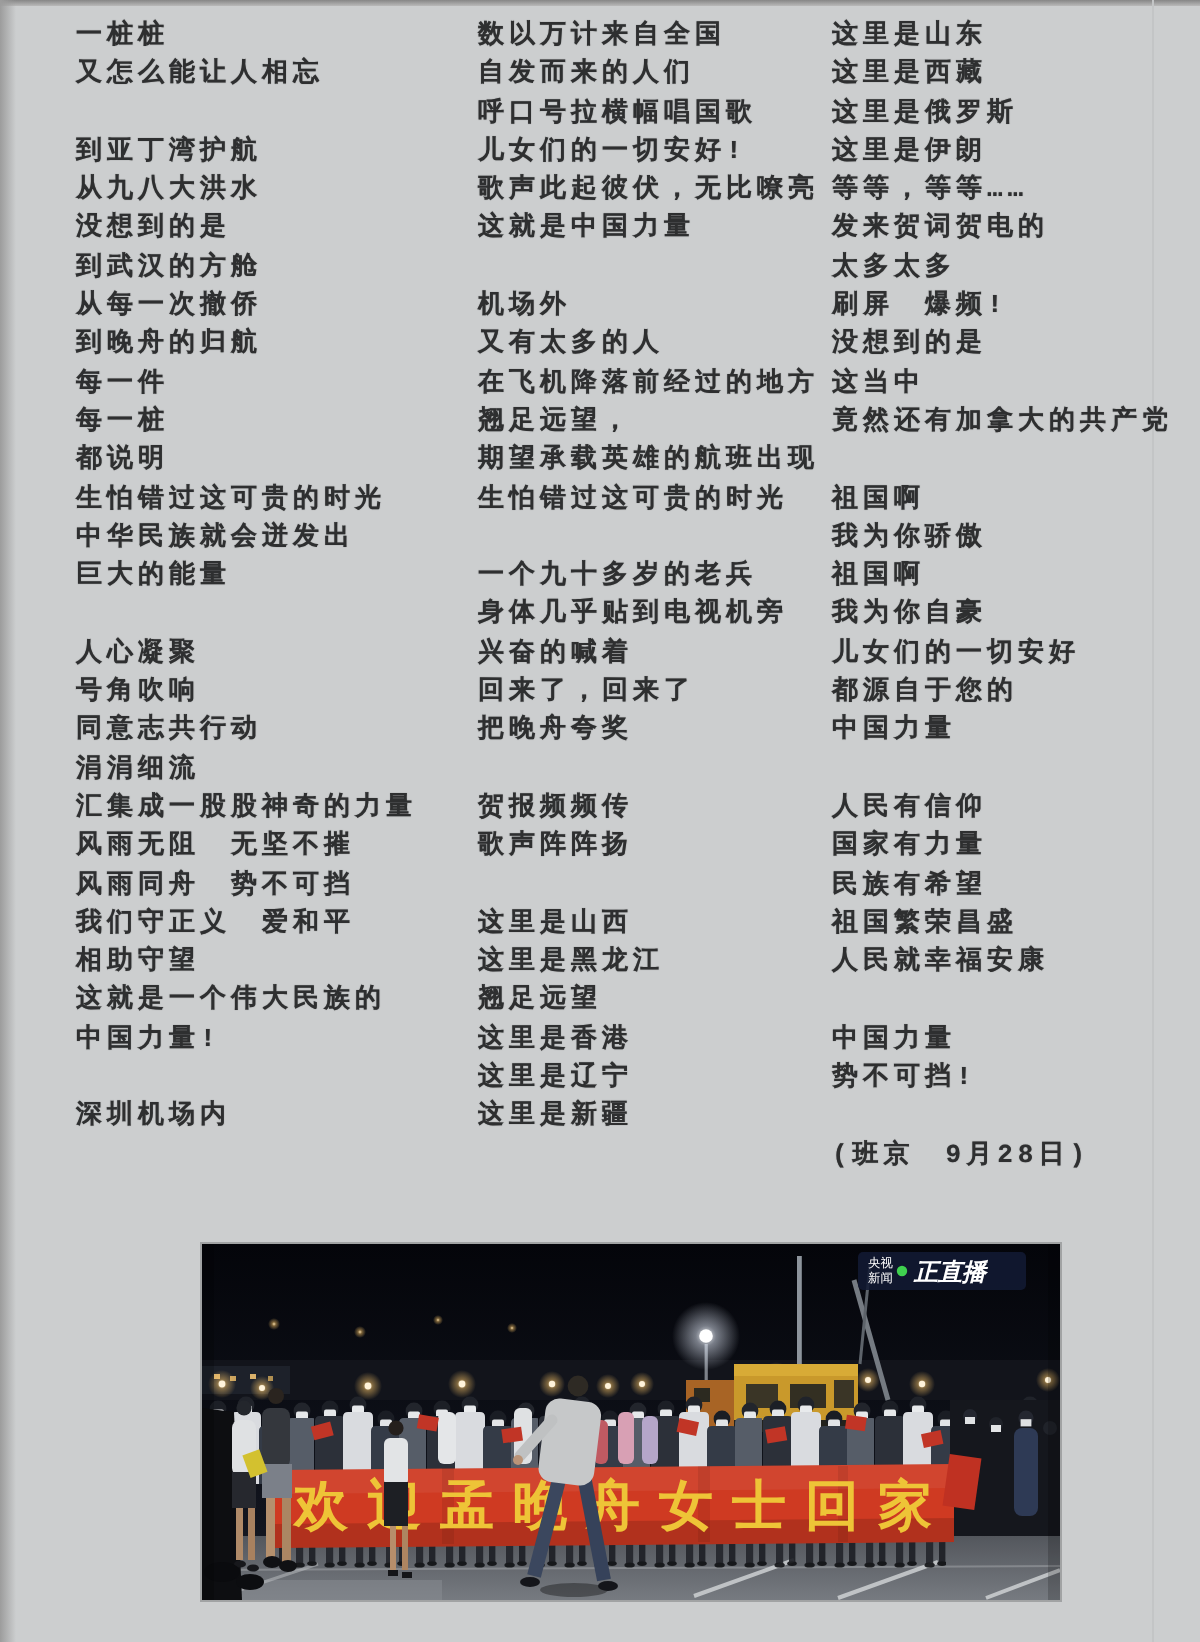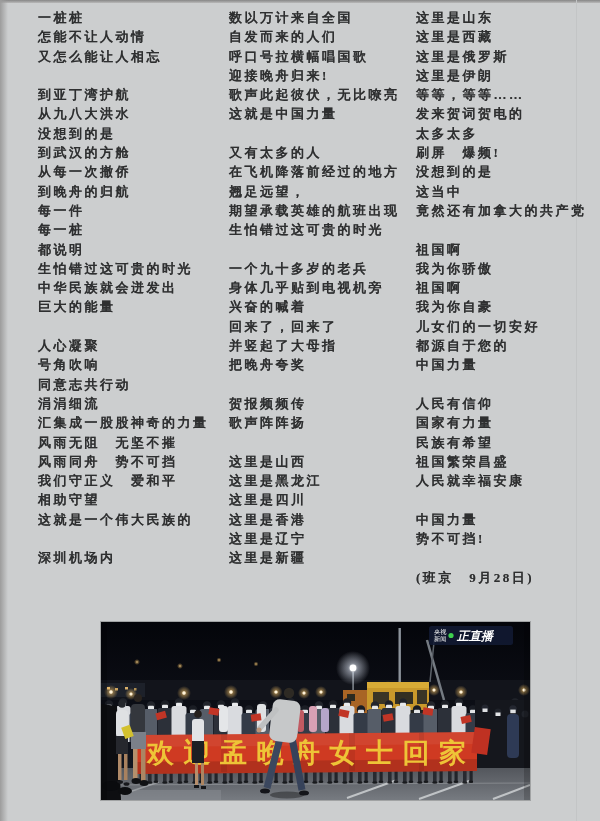--- a/index.html
+++ b/index.html
@@ -7,22 +7,22 @@
     width:600px;height:821px;position:relative;overflow:hidden;
     background:#cccecf;
     font-family:"Liberation Serif","DejaVu Serif",serif;
   }
   .top-edge{position:absolute;top:0;left:0;right:0;height:3px;
     background:linear-gradient(#868686,#b9b9b9);}
   .left-edge{position:absolute;top:0;left:0;bottom:0;width:8px;
     background:linear-gradient(90deg,#9c9c9c,rgba(204,206,207,0));}
   .scan-line{position:absolute;top:0;bottom:0;left:576px;width:1px;background:#c3c5c6;}
   .poem{position:absolute;top:8px;left:0;width:600px;}
-  .col{position:absolute;top:0;}
-  .col1{left:38px;} .col2{left:229px;} .col3{left:416px;}
+  .col{position:absolute;top:0;font-family:Liberation Mono, monospace;}
+  .col1{left:38px;} .col2{left:239px;} .col3{left:416px;}
   .line{
     height:19.3px;line-height:19.3px;font-size:13px;letter-spacing:2.5px;
     color:#2e2f30;font-weight:600;white-space:pre;
     text-shadow:0 0 .5px rgba(46,47,48,.55);
   }
   .photo-wrap{
     position:absolute;left:101px;top:622px;width:429px;height:178px;
     box-shadow:0 0 0 1px rgba(125,127,130,.55);
     background:#0a0c13;
   }
@@ -32,21 +32,20 @@
 <body>
 
 <div class="top-edge"></div>
 <div class="left-edge"></div>
 <div class="scan-line"></div>
 
 <div class="poem">
   <div class="col col1">
 
   <div class="line">一桩桩</div>
-      <div class="line">怎能不让人动情</div>
       <div class="line">又怎么能让人相忘</div>
       <div class="line"></div>
       <div class="line">到亚丁湾护航</div>
       <div class="line">从九八大洪水</div>
       <div class="line">没想到的是</div>
       <div class="line">到武汉的方舱</div>
       <div class="line">从每一次撤侨</div>
       <div class="line">到晚舟的归航</div>
       <div class="line">每一件</div>
       <div class="line">每一桩</div>
@@ -58,51 +57,52 @@
       <div class="line">人心凝聚</div>
       <div class="line">号角吹响</div>
       <div class="line">同意志共行动</div>
       <div class="line">涓涓细流</div>
       <div class="line">汇集成一股股神奇的力量</div>
       <div class="line">风雨无阻　无坚不摧</div>
       <div class="line">风雨同舟　势不可挡</div>
       <div class="line">我们守正义　爱和平</div>
       <div class="line">相助守望</div>
       <div class="line">这就是一个伟大民族的</div>
+      <div class="line">中国力量!</div>
       <div class="line"></div>
       <div class="line">深圳机场内</div>
     </div>
   <div class="col col2">
 
   <div class="line">数以万计来自全国</div>
       <div class="line">自发而来的人们</div>
       <div class="line">呼口号拉横幅唱国歌</div>
-      <div class="line">迎接晚舟归来!</div>
+      <div class="line">儿女们的一切安好!</div>
       <div class="line">歌声此起彼伏，无比嘹亮</div>
       <div class="line">这就是中国力量</div>
       <div class="line"></div>
+      <div class="line">机场外</div>
       <div class="line">又有太多的人</div>
       <div class="line">在飞机降落前经过的地方</div>
       <div class="line">翘足远望，</div>
       <div class="line">期望承载英雄的航班出现</div>
       <div class="line">生怕错过这可贵的时光</div>
       <div class="line"></div>
       <div class="line">一个九十多岁的老兵</div>
       <div class="line">身体几乎贴到电视机旁</div>
       <div class="line">兴奋的喊着</div>
       <div class="line">回来了，回来了</div>
-      <div class="line">并竖起了大母指</div>
       <div class="line">把晚舟夸奖</div>
       <div class="line"></div>
       <div class="line">贺报频频传</div>
       <div class="line">歌声阵阵扬</div>
       <div class="line"></div>
       <div class="line">这里是山西</div>
       <div class="line">这里是黑龙江</div>
-      <div class="line">这里是四川</div>
+      <div class="line">翘足远望</div>
       <div class="line">这里是香港</div>
       <div class="line">这里是辽宁</div>
       <div class="line">这里是新疆</div>
     </div>
   <div class="col col3">
 
   <div class="line">这里是山东</div>
       <div class="line">这里是西藏</div>
       <div class="line">这里是俄罗斯</div>
       <div class="line">这里是伊朗</div>

